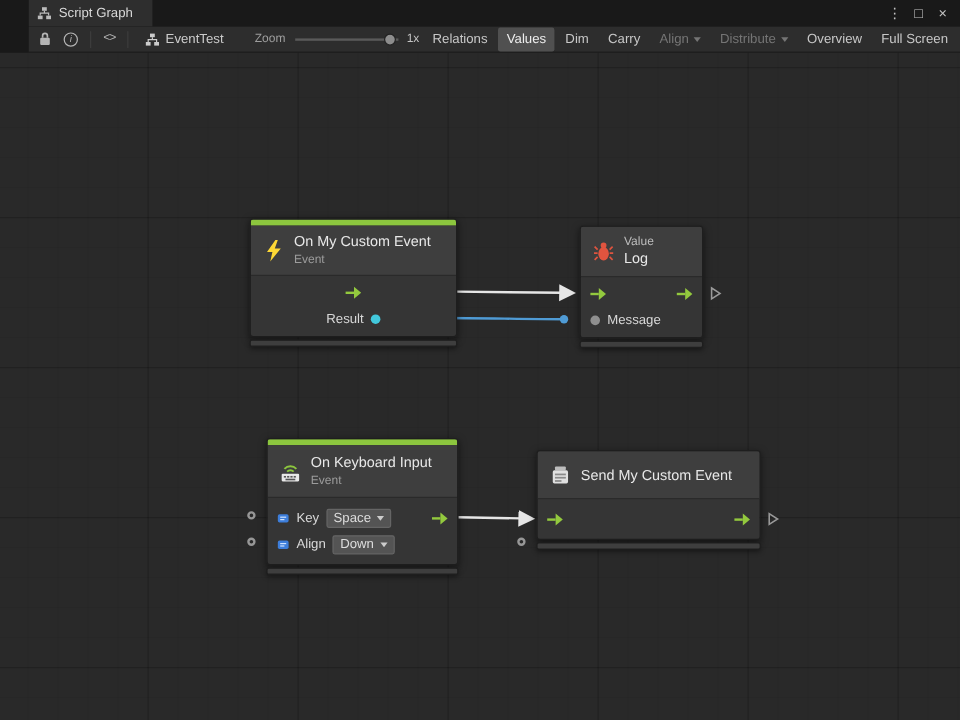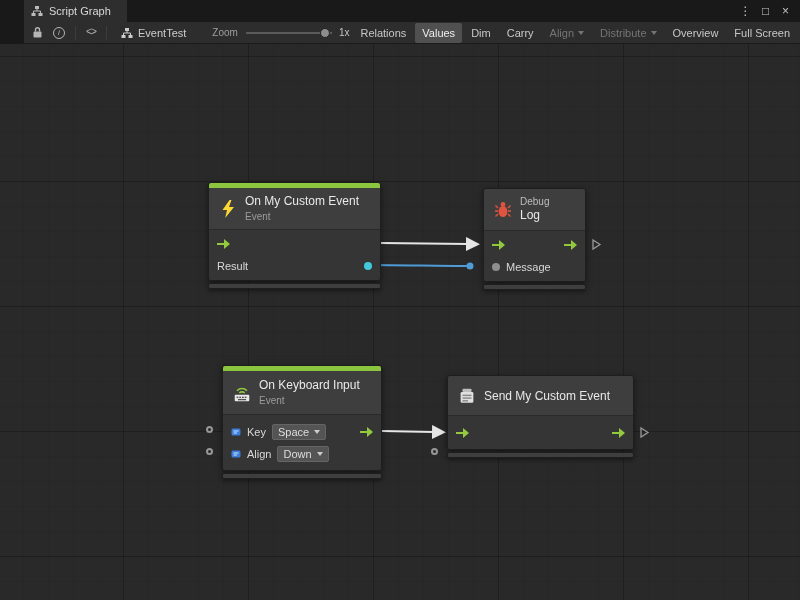--- a/index.html
+++ b/index.html
@@ -49,21 +49,21 @@
   .node { position:absolute; font-size:11px; }
   .nmain { border:1px solid #1e1e1e; border-radius:3px; overflow:hidden; box-shadow:0 2px 6px rgba(0,0,0,0.5); }
   .strip { height:5px; background:#8CC63E; }
   .nhead { background:#3e3e3e; display:flex; align-items:center; gap:7px; padding:0 9px; border-bottom:1px solid #2a2a2a; }
   .ntitles { display:flex; flex-direction:column; line-height:1.3; }
   .ntitle { font-size:12px; color:#e8e8e8; white-space:nowrap; }
   .nsub { font-size:10px; color:#9c9c9c; }
   .nsur { font-size:10px; color:#bdbdbd; }
   .nbody { background:#353535; }
   .prow { height:22px; display:flex; align-items:center; gap:6px; padding:0 8px; }
-  .jend { justify-content:space-between; }
+  .jend { justify-content:center; }
   .jsb  { justify-content:space-between; }
   .nfooter { height:6px; margin-top:2px; background:#3e3e3e; border:1px solid #1e1e1e; border-radius:2px; box-shadow:0 2px 4px rgba(0,0,0,0.4); }
 
   .n1 { left:208px; top:138px; width:173px; }
   .n2 { left:483px; top:144px; width:103px; }
   .n3 { left:222px; top:321px; width:160px; }
   .n4 { left:447px; top:331px; width:187px; }
   .n1 .nhead, .n2 .nhead { height:42px; }
   .n3 .nhead { height:44px; }
   .n4 .nhead { height:40px; }
@@ -231,21 +231,21 @@
           <span class="tico">
             <svg width="20" height="20" viewBox="0 0 20 20">
                 <g stroke="#E0543F" stroke-width="1.4" fill="none">
                   <path d="M5 8 L2.5 5.5 M5 11 H2 M5 14 L2.5 16.5 M15 8 L17.5 5.5 M15 11 H18 M15 14 L17.5 16.5"></path>
                 </g>
                 <circle cx="10" cy="4.5" r="2.4" fill="#E0543F"></circle>
                 <ellipse cx="10" cy="11.5" rx="4.4" ry="5.6" fill="#E0543F"></ellipse>
               </svg>
           </span>
           <span class="ntitles">
-            <span class="nsur">Debug</span>
+            <span class="nsur">Value</span>
             <span class="ntitle">Log</span>
           </span>
         </div>
         <div class="nbody">
           <div class="prow jsb">
             <span class="flow-arrow">
                 <i class="sh"></i>
                 <i class="hd"></i>
               </span>
             <span class="flow-arrow">

